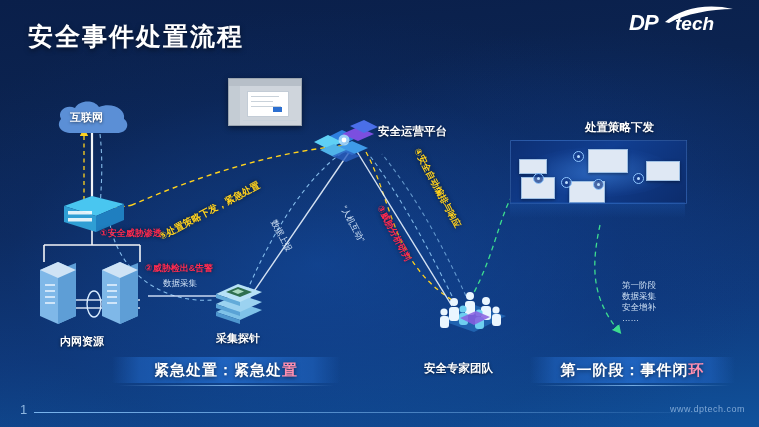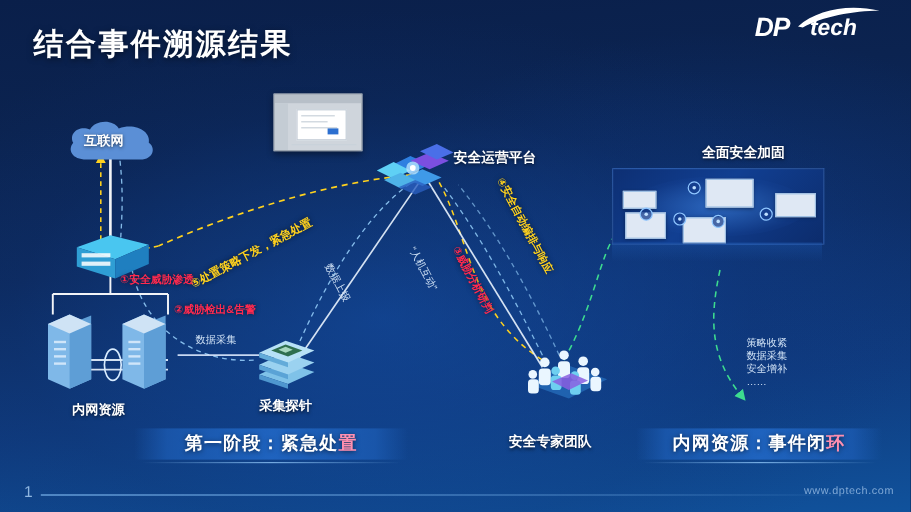--- a/index.html
+++ b/index.html
@@ -86,21 +86,21 @@
   .cloudlbl{position:absolute;left:70px;top:110px;font-size:11px;font-weight:bold;color:#fff;
             text-shadow:0 1px 3px rgba(0,0,0,.6);}
   svg{overflow:visible;}
   .flowsvg{position:absolute;left:0;top:0;width:759px;height:427px;pointer-events:none;}
 </style>
 </head>
 <body>
 
 <div id="slide">
 
-  <div class="title">结合事件溯源结果</div>
+  <div class="title">安全事件处置流程</div>
 
   <div class="logo">
     <svg class="swoosh" viewBox="0 0 72 20">
       <path d="M2 18 C18 4, 44 -1, 70 5 C48 5, 22 10, 6 19 Z" fill="#ffffff"></path>
     </svg>
     <span class="dp">DP</span>
     <span class="tech">tech</span>
   </div>
 
   <svg class="flowsvg">
@@ -239,21 +239,21 @@
     <g fill="#6ecff0">
       <circle cx="33" cy="23" r="3.6"></circle>
         <rect x="29" y="27" width="9" height="12" rx="3"></rect>
       <circle cx="49" cy="27" r="3.6"></circle>
         <rect x="45" y="31" width="9" height="12" rx="3"></rect>
     </g>
     <polygon points="30,32 46,25 60,31 44,39" fill="#8a5fe0" opacity=".85"></polygon>
   </svg>
   <div class="nlabel" style="left:424px;top:338px;font-size:11.5px;margin-top:23px;">安全专家团队</div>
 
-  <div class="nlabel" style="left:585px;top:120px;font-size:11.5px;">全面安全加固</div>
+  <div class="nlabel" style="left:585px;top:120px;font-size:11.5px;">处置策略下发</div>
   <div class="panel">
     <div class="globe"></div>
     <div class="mini" style="left:8px;top:18px;width:26px;height:13px;"></div>
     <div class="mini" style="left:77px;top:8px;width:38px;height:22px;"></div>
     <div class="mini" style="left:135px;top:20px;width:32px;height:18px;"></div>
     <div class="mini" style="left:10px;top:36px;width:32px;height:20px;"></div>
     <div class="mini" style="left:58px;top:40px;width:34px;height:20px;"></div>
     <div class="pin" style="left:22px;top:32px;"></div>
     <div class="pin" style="left:62px;top:10px;"></div>
     <div class="pin" style="left:50px;top:36px;"></div>
@@ -263,50 +263,50 @@
   <div class="panel-refl"></div>
 
   <div class="small-lbl" style="left:163px;top:278px;">数据采集</div>
   <div class="small-lbl" style="left:278px;top:218px;transform:rotate(62deg);transform-origin:left top;">数据上报</div>
   <div class="small-lbl" style="left:348px;top:204px;transform:rotate(62deg);transform-origin:left top;">“人机互动”</div>
 
   <div class="step step-red" style="left:100px;top:227px;">
     <span>①</span><span>安全威胁渗透</span>
   </div>
 
-  <div class="step step-red" style="left:145px;top:252px;">
+  <div class="step step-red" style="left:145px;top:262px;">
     <span>②</span><span>威胁检出&amp;告警</span>
   </div>
 
   <div class="step step-red" style="left:385px;top:203px;transform:rotate(62deg);transform-origin:left top;">
     <span>③</span><span>威胁分析研判</span>
   </div>
 
   <div class="step step-yellow" style="left:422px;top:146px;transform:rotate(62deg);transform-origin:left top;">
     <span>④</span><span>安全自动编排与响应</span>
   </div>
 
   <div class="step step-yellow" style="left:157px;top:232px;transform:rotate(-28deg);transform-origin:left top;font-size:9.5px;">
     <span>⑤</span><span>处置策略下发，紧急处置</span>
   </div>
 
 
   <div style="position:absolute;left:622px;top:280px;font-size:8.5px;line-height:11px;color:#cfe1f5;">
-    <div>策略收紧</div>
+    <div>第一阶段</div>
     <div>数据采集</div>
     <div>安全增补</div>
     <div>……</div>
   </div>
 
   <div class="stage" style="left:112px;top:357px;width:228px;">
-    <span>第一阶段：紧急处</span><span class="hl">置</span>
+    <span>紧急处置：紧急处</span><span class="hl">置</span>
   </div>
   <div class="stage-underline" style="left:118px;top:385px;width:216px;"></div>
 
   <div class="stage" style="left:530px;top:357px;width:205px;">
-    <span>内网资源：事件闭</span><span class="hl">环</span>
+    <span>第一阶段：事件闭</span><span class="hl">环</span>
   </div>
   <div class="stage-underline" style="left:536px;top:385px;width:194px;"></div>
 
   <div class="pagenum">1</div>
   <div class="footer-rule"></div>
   <div class="site">www.dptech.com</div>
 </div>
 
 </body></html>

